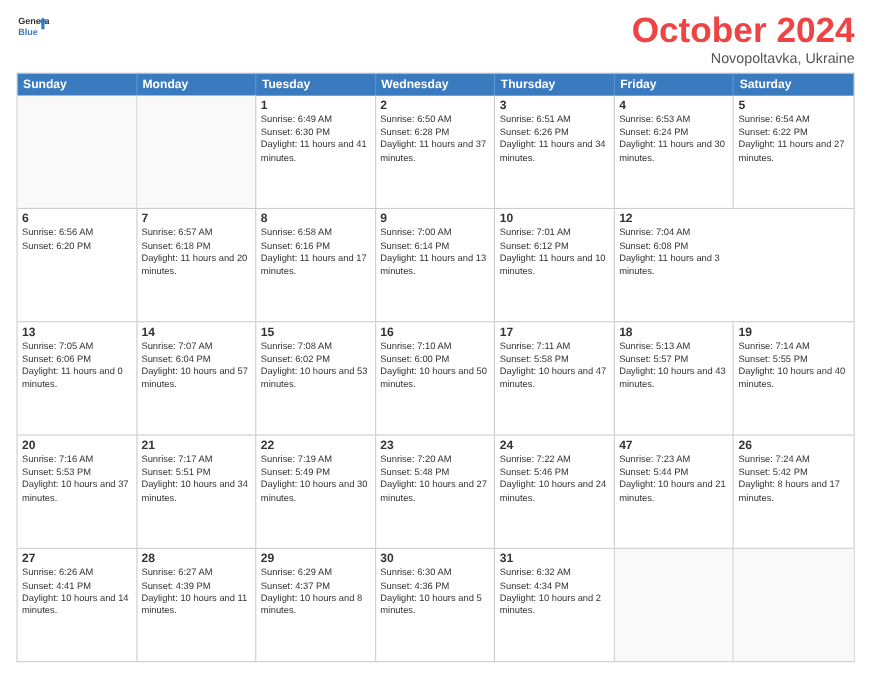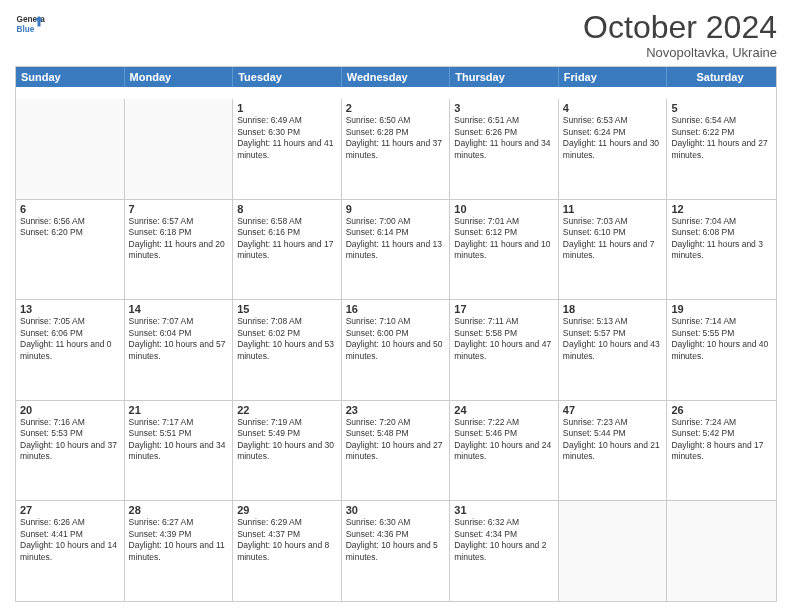--- a/index.html
+++ b/index.html
@@ -30,49 +30,48 @@
     }
     .logo-icon {
       width: 30px;
       height: 30px;
     }
     .title-block {
       text-align: right;
     }
     .month-title {
       font-size: 32px;
-      font-weight: 400;
-      color: #404040;
+      font-weight: 700;
+      color: #ef4444;
       line-height: 1.1;
     }
     .subtitle {
       font-size: 13px;
       color: #555;
     }
     .calendar {
       flex: 1;
       display: flex;
       flex-direction: column;
       border: 1px solid #ccc;
-      gap: 12px;
     }
     .cal-header {
       display: grid;
       grid-template-columns: repeat(7, 1fr);
       background: #3a7abf;
     }
     .cal-header-cell {
       color: #fff;
       font-size: 11px;
       font-weight: bold;
       padding: 4px 5px;
       border-right: 1px solid #5a9ad0;
       text-align: left;
     }
-    .cal-header-cell:last-child { border-right: none; margin-left: 24px; }
+    .cal-header-cell:last-child { border-right: none; }
     .cal-body {
       flex: 1;
       display: flex;
       flex-direction: column;
     }
     .cal-row {
       display: grid;
       grid-template-columns: repeat(7, 1fr);
       flex: 1;
       border-top: 1px solid #ccc;
@@ -188,26 +187,20 @@
             <div class="cell-info">Sunset: 6:14 PM</div>
             <div class="cell-info">Daylight: 11 hours and 13 minutes.</div>
           </div>
           <div class="cal-cell">
             <span class="day-num">10</span>
             <div class="cell-info">Sunrise: 7:01 AM</div>
             <div class="cell-info">Sunset: 6:12 PM</div>
             <div class="cell-info">Daylight: 11 hours and 10 minutes.</div>
           </div>
           <div class="cal-cell">
-            <span class="day-num">11</span>
-            <div class="cell-info">Sunrise: 7:03 AM</div>
-            <div class="cell-info">Sunset: 6:10 PM</div>
-            <div class="cell-info">Daylight: 11 hours and 7 minutes.</div>
-          </div>
-          <div class="cal-cell">
             <span class="day-num">12</span>
             <div class="cell-info">Sunrise: 7:04 AM</div>
             <div class="cell-info">Sunset: 6:08 PM</div>
             <div class="cell-info">Daylight: 11 hours and 3 minutes.</div>
           </div>
         </div>
         <div class="cal-row">
           <div class="cal-cell">
             <span class="day-num">13</span>
             <div class="cell-info">Sunrise: 7:05 AM</div>

